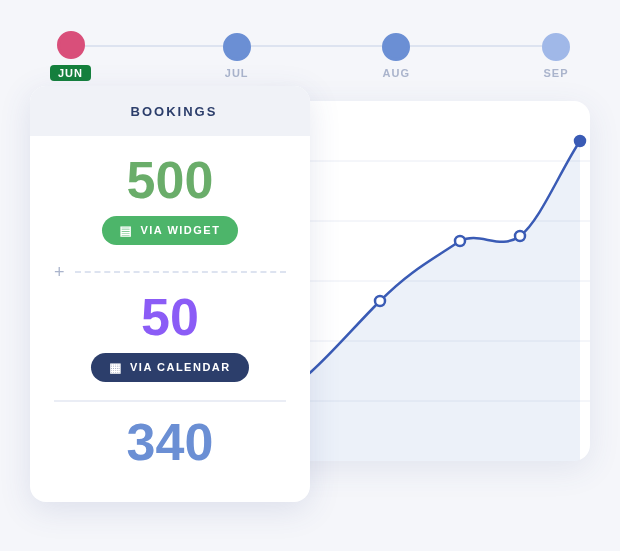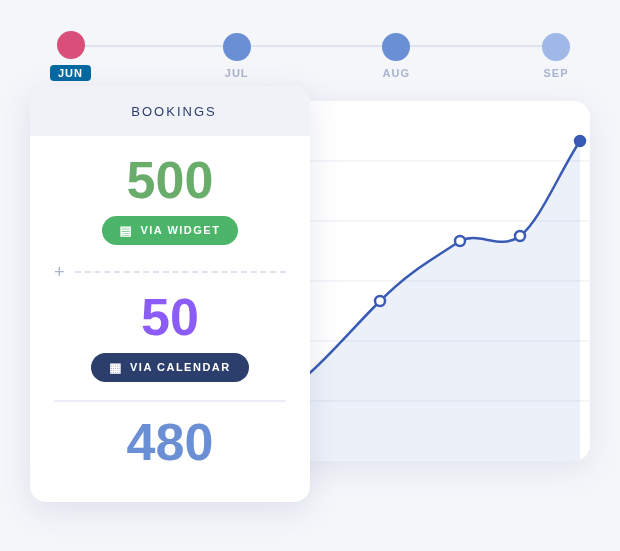--- a/index.html
+++ b/index.html
@@ -75,21 +75,21 @@
 
     .timeline-label {
       font-size: 11px;
       font-weight: 700;
       color: #aab4cc;
       letter-spacing: 1px;
       text-transform: uppercase;
     }
 
     .timeline-label.active {
-      background: #0369a1;
+      background: #15803d;
       color: #fff;
       padding: 2px 8px;
       border-radius: 4px;
     }
 
     
     .chart-card {
       position: absolute;
       top: 70px;
       right: 0;
@@ -121,21 +121,21 @@
 
     .bookings-header {
       background: #f0f2f7;
       border-radius: 16px 16px 0 0;
       padding: 16px 0;
       text-align: center;
     }
 
     .bookings-title {
       font-size: 13px;
-      font-weight: 400;
+      font-weight: 700;
       letter-spacing: 2px;
       color: #2c3e6b;
       text-transform: uppercase;
       margin-left: 8px;
     }
 
     .bookings-body {
       padding: 18px 24px 0 24px;
       display: flex;
       flex-direction: column;
@@ -271,18 +271,18 @@
       </div>
 
       <div class="big-number" style="color:#8b5cf6;">50</div>
       <div class="badge dark">
         <span class="badge-icon">▦</span>
         <span>VIA CALENDAR</span>
       </div>
 
       <hr class="total-divider">
 
-      <div class="big-number blue">480</div>
+      <div class="big-number blue">340</div>
 
     </div>
   </div>
 
 </div>
 
 </body></html>

